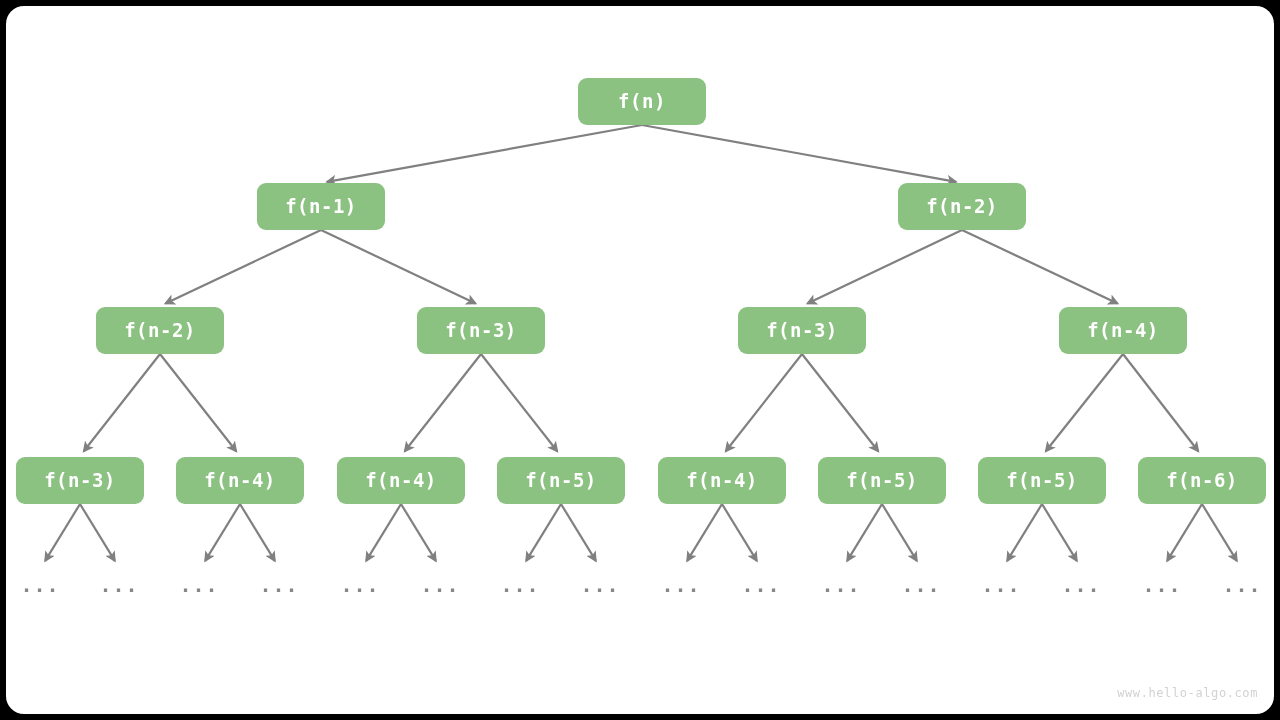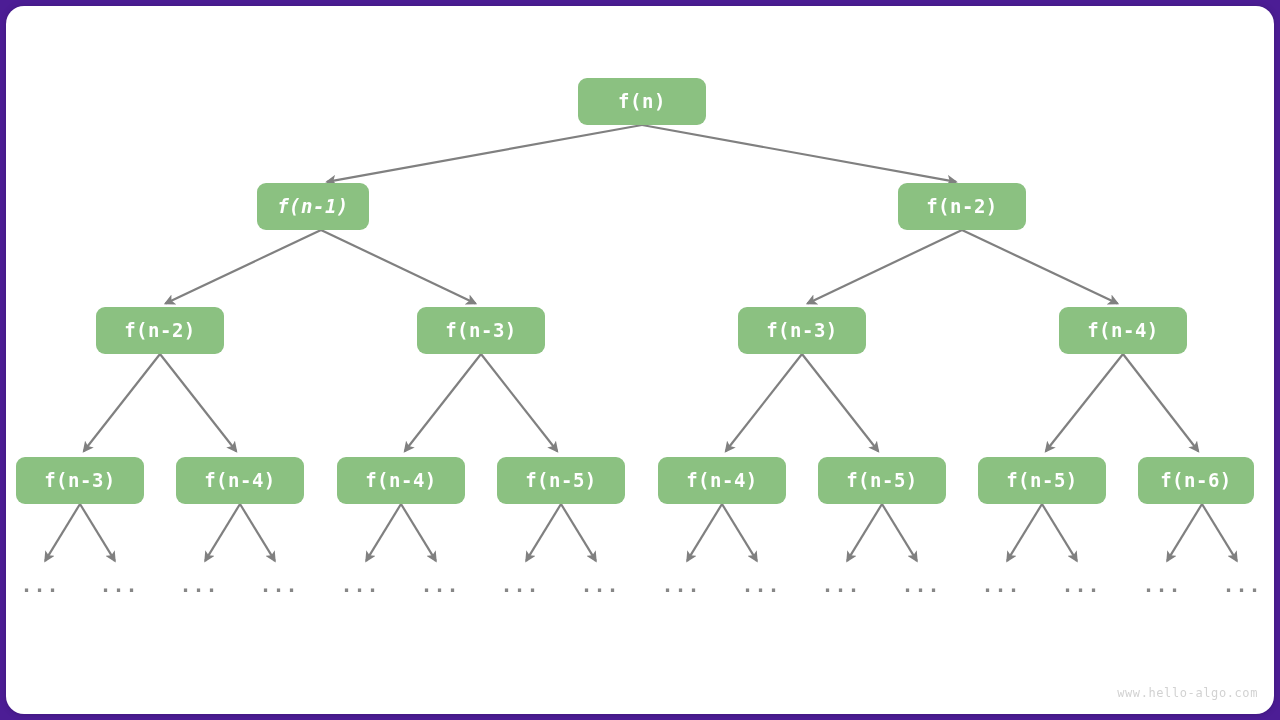--- a/index.html
+++ b/index.html
@@ -10,21 +10,21 @@
   body {
     width: 1280px;
     height: 720px;
     font-family: "DejaVu Sans Mono", "Liberation Mono", monospace;
     overflow: hidden;
   }
   #canvas {
     position: relative;
     width: 1280px;
     height: 720px;
-    background: #4c1d95;
+    background: #000000;
   }
   
   #card {
     position: absolute;
     left: 6px;
     top: 6px;
     width: 1268px;
     height: 708px;
     background: #ffffff;
     border-radius: 18px;
@@ -121,21 +121,21 @@
         <line x1="1042" y1="504" x2="1076.8646276524244" y2="560.8843924855344" stroke="#808080" stroke-width="2.2" marker-end="url(#arrowhead)"></line>
         <line x1="1202" y1="504" x2="1167.1353723475756" y2="560.8843924855344" stroke="#808080" stroke-width="2.2" marker-end="url(#arrowhead)"></line>
         <line x1="1202" y1="504" x2="1236.8646276524244" y2="560.8843924855344" stroke="#808080" stroke-width="2.2" marker-end="url(#arrowhead)"></line>
       </g>
   </svg>
 
   <div id="nodes-layer">
       <div class="node" style="left: 578px; top: 77.5px; width: 128px; height: 47px; background: rgb(139, 193, 129); border-radius: 9px;">
         <span class="node-label" style="color: rgb(255, 255, 255);">f(n)</span>
       </div>
-      <div class="node" style="left: 257px; top: 182.5px; width: 112px; height: 47px; background: rgb(139, 193, 129); border-radius: 9px; font-style: italic;">
+      <div class="node" style="left: 257px; top: 182.5px; width: 128px; height: 47px; background: rgb(139, 193, 129); border-radius: 9px;">
         <span class="node-label" style="color: rgb(255, 255, 255);">f(n-1)</span>
       </div>
       <div class="node" style="left: 898px; top: 182.5px; width: 128px; height: 47px; background: rgb(139, 193, 129); border-radius: 9px;">
         <span class="node-label" style="color: rgb(255, 255, 255);">f(n-2)</span>
       </div>
       <div class="node" style="left: 96px; top: 306.5px; width: 128px; height: 47px; background: rgb(139, 193, 129); border-radius: 9px;">
         <span class="node-label" style="color: rgb(255, 255, 255);">f(n-2)</span>
       </div>
       <div class="node" style="left: 417px; top: 306.5px; width: 128px; height: 47px; background: rgb(139, 193, 129); border-radius: 9px;">
         <span class="node-label" style="color: rgb(255, 255, 255);">f(n-3)</span>
@@ -160,21 +160,21 @@
       </div>
       <div class="node" style="left: 658px; top: 456.5px; width: 128px; height: 47px; background: rgb(139, 193, 129); border-radius: 9px;">
         <span class="node-label" style="color: rgb(255, 255, 255);">f(n-4)</span>
       </div>
       <div class="node" style="left: 818px; top: 456.5px; width: 128px; height: 47px; background: rgb(139, 193, 129); border-radius: 9px;">
         <span class="node-label" style="color: rgb(255, 255, 255);">f(n-5)</span>
       </div>
       <div class="node" style="left: 978px; top: 456.5px; width: 128px; height: 47px; background: rgb(139, 193, 129); border-radius: 9px;">
         <span class="node-label" style="color: rgb(255, 255, 255);">f(n-5)</span>
       </div>
-      <div class="node" style="left: 1138px; top: 456.5px; width: 116px; height: 47px; background: rgb(139, 193, 129); border-radius: 9px;">
+      <div class="node" style="left: 1138px; top: 456.5px; width: 128px; height: 47px; background: rgb(139, 193, 129); border-radius: 9px;">
         <span class="node-label" style="color: rgb(255, 255, 255);">f(n-6)</span>
       </div>
       <div class="ellipsis" style="left: 40px; top: 585px;">...</div>
       <div class="ellipsis" style="left: 119px; top: 585px;">...</div>
       <div class="ellipsis" style="left: 199px; top: 585px;">...</div>
       <div class="ellipsis" style="left: 279px; top: 585px;">...</div>
       <div class="ellipsis" style="left: 360px; top: 585px;">...</div>
       <div class="ellipsis" style="left: 440px; top: 585px;">...</div>
       <div class="ellipsis" style="left: 520px; top: 585px;">...</div>
       <div class="ellipsis" style="left: 600px; top: 585px;">...</div>

